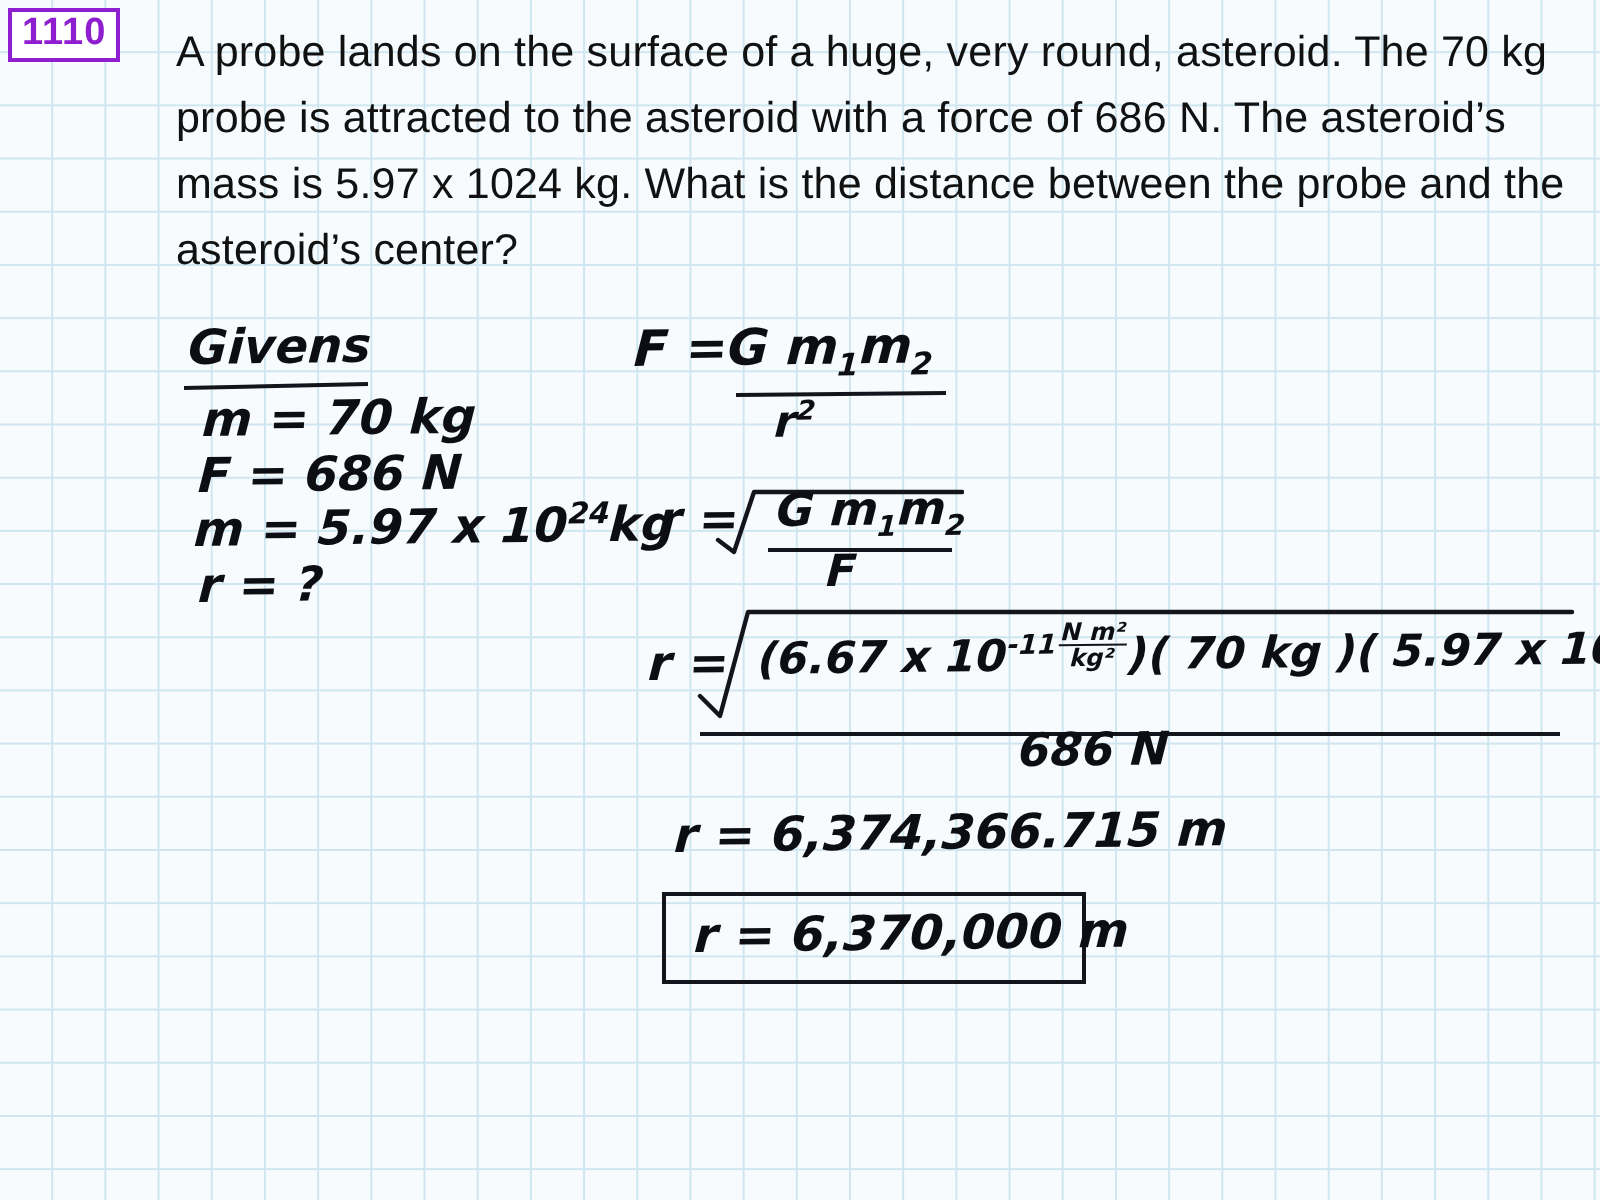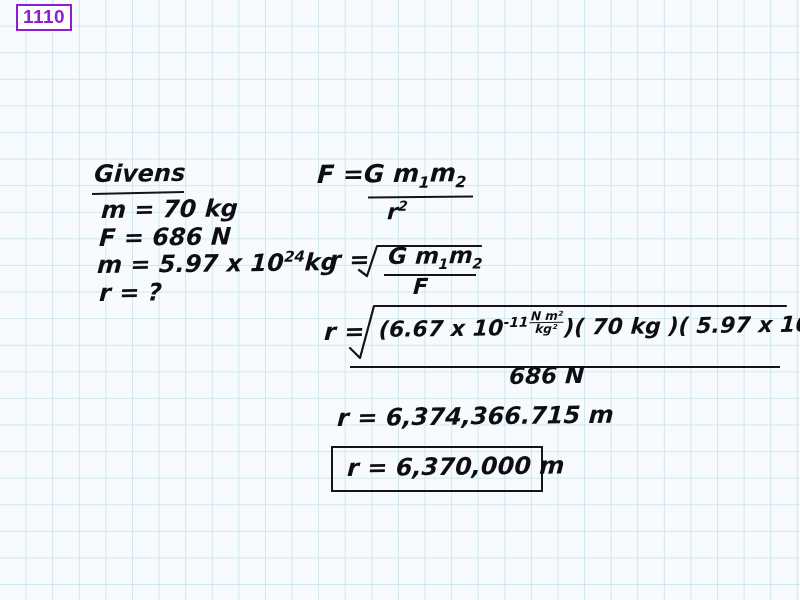--- a/index.html
+++ b/index.html
@@ -21,21 +21,21 @@
     background-image:
       linear-gradient(to right, #cfe6f0 1px, transparent 1px),
       linear-gradient(to bottom, #cfe6f0 1px, transparent 1px);
     background-size: 26.6px 26.6px;
     background-position: -1px -1px;
     box-sizing: border-box;
   }
   
   #slide-badge {
     position: absolute;
-    left: 16px;
+    left: 4px;
     top: 4px;
     background: #ffffff;
     border: 2px solid #8e1ecf;
     color: #8e1ecf;
     font-size: 19px;
     font-weight: 700;
     letter-spacing: 0.5px;
     padding: 1px 5px 2px 5px;
     line-height: 1.05;
     font-family: "Liberation Sans", sans-serif;
@@ -174,20 +174,21 @@
   }
   #result-2 { left: 348px; top: 454px; font-size: 24px; }
 </style>
 </head>
 <body>
 
 <div id="page">
 
   <div id="slide-badge">1110</div>
 
+  <div id="problem">A probe lands on the surface of a huge, very round, asteroid. The 70 kg probe is attracted to the asteroid with a force of 686 N. The asteroid’s mass is 5.97 x 1024 kg. What is the distance between the probe and the asteroid’s center?</div>
 
   <div class="hw hand" id="givens-title">Givens</div>
   <div id="givens-underline"></div>
 
   <div class="hw hand" id="given-1">m = 70 kg</div>
   <div class="hw hand" id="given-2">F = 686 N</div>
   <div class="hw hand" id="given-3">
     <span>m = 5.97 x 10</span><span class="sup">24</span><span>kg</span>
   </div>
   <div class="hw hand" id="given-4">r = ?</div>

